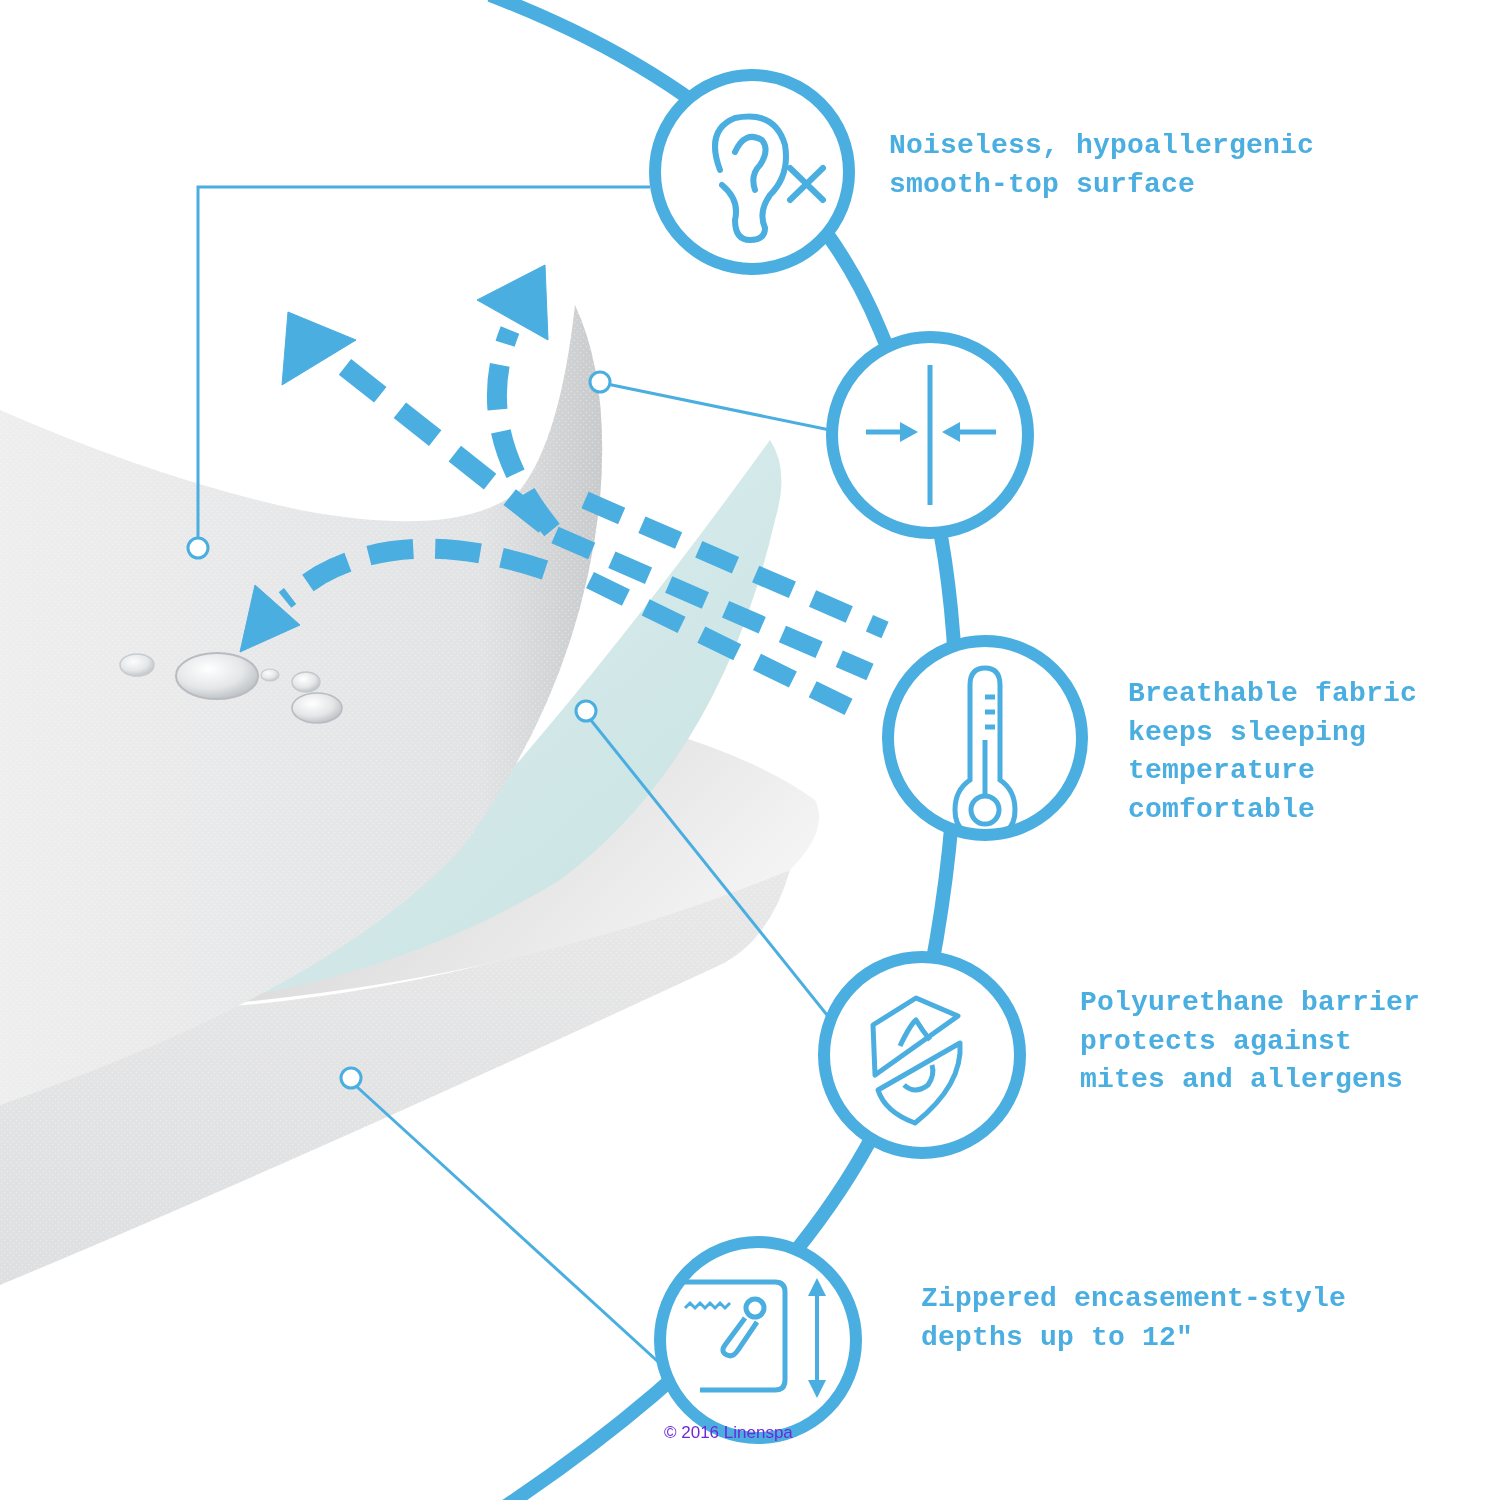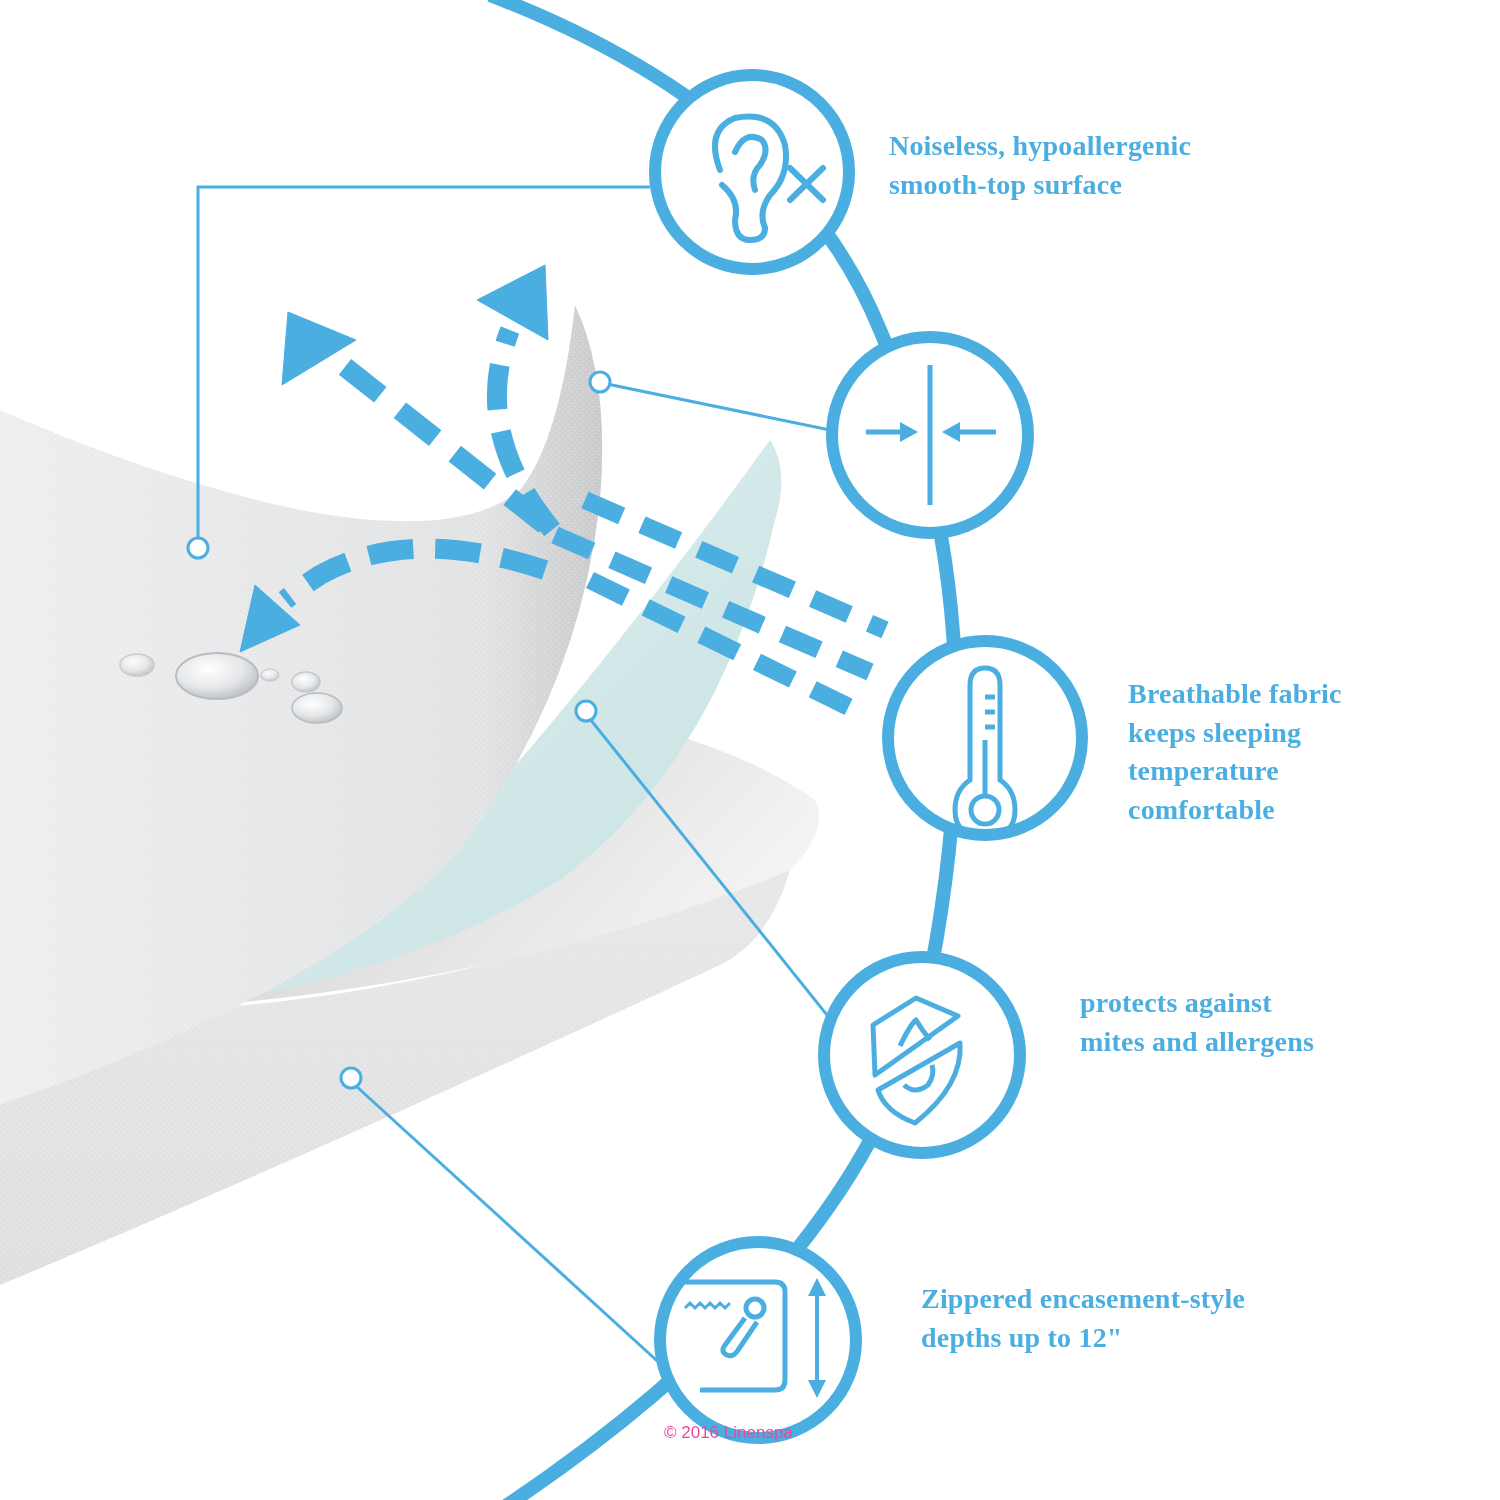--- a/index.html
+++ b/index.html
@@ -1,32 +1,32 @@
 <!DOCTYPE html>
 <html><head>
   <meta charset="utf-8">
   <style>
     html, body { margin: 0; padding: 0; background: #ffffff; }
     body { width: 1500px; height: 1500px; position: relative; overflow: hidden; font-family: "DejaVu Sans", sans-serif; }
     #art { position: absolute; left: 0; top: 0; width: 1500px; height: 1500px; }
     .feature-text {
       position: absolute;
       color: #4aaee0;
-      font-family: Liberation Serif, serif;
+      font-family: Liberation Mono, monospace;
       font-weight: bold;
       font-size: 28px;
       line-height: 38.5px;
       letter-spacing: 0.2px;
       margin: 0;
     }
     .feature-text span { display: block; white-space: nowrap; }
     .copyright {
       position: absolute;
       left: 664px; top: 1423px;
-      color: #ec4899;
+      color: #6d28d9;
       font-family: "Liberation Sans", sans-serif;
       font-size: 17px;
       white-space: nowrap;
     }
   </style>
 </head>
 <body>
 
 <svg id="art" viewBox="0 0 1500 1500" xmlns="http://www.w3.org/2000/svg">
   <defs>
@@ -191,20 +191,21 @@
 </div>
 
 <div class="feature-text" style="left:1128px; top:675px;">
   <span>Breathable fabric</span>
   <span>keeps sleeping</span>
   <span>temperature</span>
   <span>comfortable</span>
 </div>
 
 <div class="feature-text" style="left:1080px; top:984px;">
+  <span>Polyurethane barrier</span>
   <span>protects against</span>
   <span>mites and allergens</span>
 </div>
 
 <div class="feature-text" style="left:921px; top:1280px;">
   <span>Zippered encasement-style</span>
   <span>depths up to 12"</span>
 </div>
 
 <div class="copyright">© 2016 Linenspa</div>

